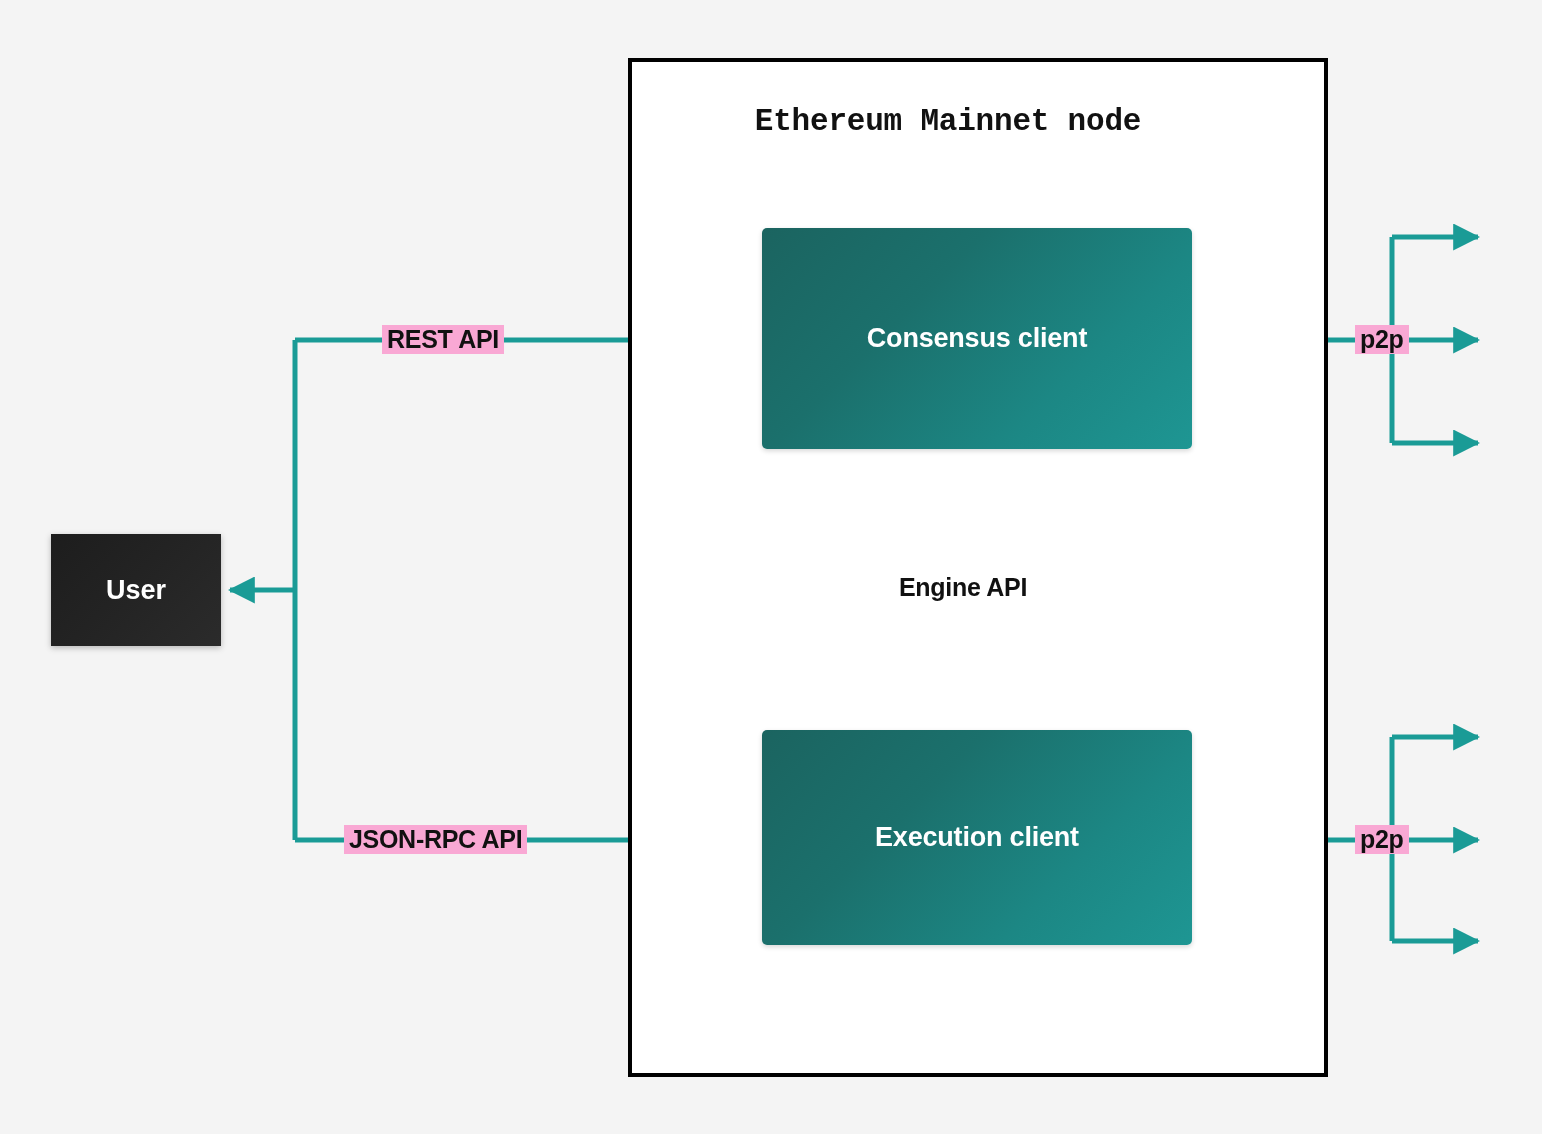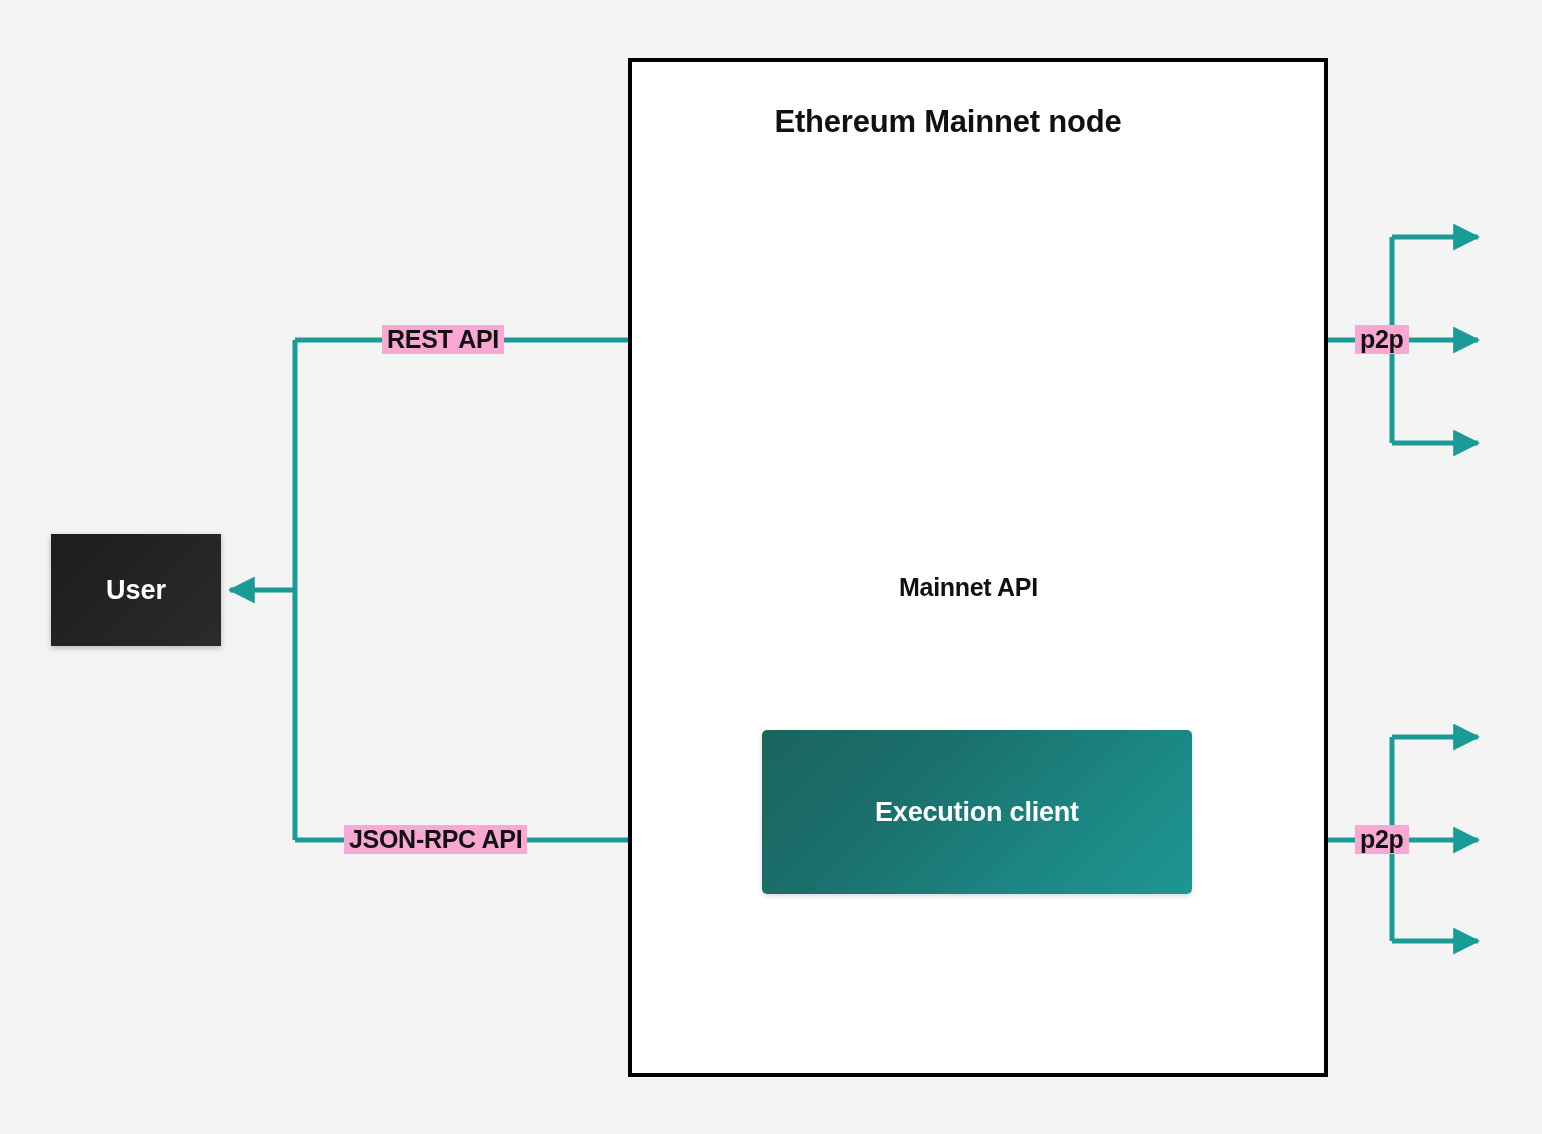--- a/index.html
+++ b/index.html
@@ -40,20 +40,21 @@
   .node-title {
     position: absolute;
     left: 628px;
     top: 104px;
     width: 640px;
     text-align: center;
     font-size: 31px;
     font-weight: bold;
     color: #111111;
     letter-spacing: -0.2px;
+    font-family: Liberation Mono, monospace;
   }
 
   
   .client-box {
     position: absolute;
     border-radius: 5px;
     display: flex;
     align-items: center;
     justify-content: center;
     color: #ffffff;
@@ -66,21 +67,21 @@
     left: 762px;
     top: 228px;
     width: 430px;
     height: 221px;
     background: linear-gradient(135deg, #1b6460 0%, #1b706c 35%, #1c8784 70%, #1e9693 100%);
   }
   .execution-box {
     left: 762px;
     top: 730px;
     width: 430px;
-    height: 164px;
+    height: 215px;
     background: linear-gradient(135deg, #1b6460 0%, #1b706c 35%, #1c8784 70%, #1e9693 100%);
   }
 
   
   .user-box {
     position: absolute;
     left: 51px;
     top: 534px;
     width: 170px;
     height: 112px;
@@ -153,32 +154,35 @@
       <path d="M 1392 737 L 1478 737" marker-end="url(#arrow-teal)"></path>
       <path d="M 1392 840 L 1478 840" marker-end="url(#arrow-teal)"></path>
       <path d="M 1392 941 L 1478 941" marker-end="url(#arrow-teal)"></path>
       <path d="M 1392 840 L 1200 840" marker-end="url(#arrow-teal)"></path>
     </g>
   </svg>
 
   <div class="node-box"></div>
   <div class="node-title">Ethereum Mainnet node</div>
 
+  <div class="client-box consensus-box">
+    <span>Consensus client</span>
+  </div>
 
   <div class="client-box execution-box">
     <span>Execution client</span>
   </div>
 
   <div class="user-box">
     <span>User</span>
   </div>
 
   <div class="edge-label on-gray lbl-rest">REST API</div>
 
   <div class="edge-label on-gray lbl-jsonrpc">JSON-RPC API</div>
 
-  <div class="edge-label on-white lbl-engine">Mainnet API</div>
+  <div class="edge-label on-white lbl-engine">Engine API</div>
 
   <div class="edge-label on-gray lbl-p2p-top">p2p</div>
 
   <div class="edge-label on-gray lbl-p2p-bot">p2p</div>
 
 </div>
 
 </body></html>

